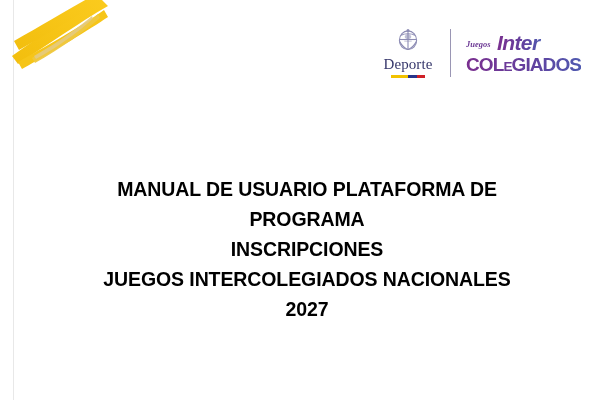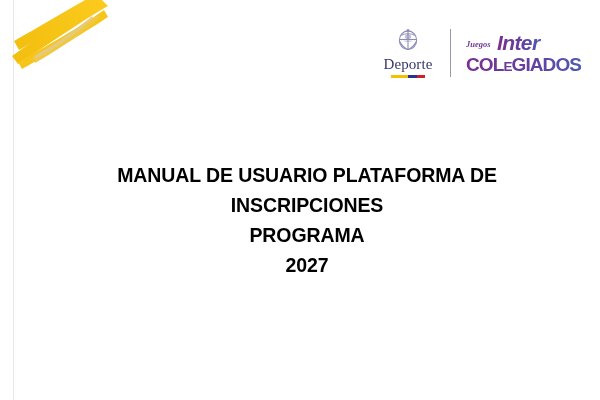--- a/index.html
+++ b/index.html
@@ -104,21 +104,21 @@
     width: 116px;
     height: 52px;
     text-decoration: underline;
   }
   .inter-lockup svg { display: block; }
 
   
   .title-block {
     position: absolute;
     left: 14px;
-    top: 160px;
+    top: 174px;
     width: 586px;
     text-align: center;
     color: #000000;
     font-weight: bold;
     font-size: 19.5px;
     line-height: 30px;
     letter-spacing: -0.1px;
   }
   .title-line { display: block; white-space: nowrap; }
 </style>
@@ -197,18 +197,19 @@
         <text x="32" y="22.5" font-family="'Liberation Sans', sans-serif" font-size="21" font-weight="bold" font-style="italic" fill="url(#icGrad)" letter-spacing="-0.6">Inter</text>
 
         <text x="1" y="44" font-family="'Liberation Sans', sans-serif" font-size="19" font-weight="bold" fill="url(#icGrad)" letter-spacing="-0.9"><tspan>COL</tspan><tspan font-size="13.5" dy="0">E</tspan><tspan font-size="19">GIADOS</tspan></text>
       </svg>
     </div>
 
   </div>
 
   <div class="title-block">
     <span class="title-line">MANUAL DE USUARIO PLATAFORMA DE</span>
+    <span class="title-line">PROGRAMA</span>
     <span class="title-line">INSCRIPCIONES</span>
-    <span class="title-line">PROGRAMA</span>
+    <span class="title-line">JUEGOS INTERCOLEGIADOS NACIONALES</span>
     <span class="title-line">2027</span>
   </div>
 
 </div>
 
 </body></html>

